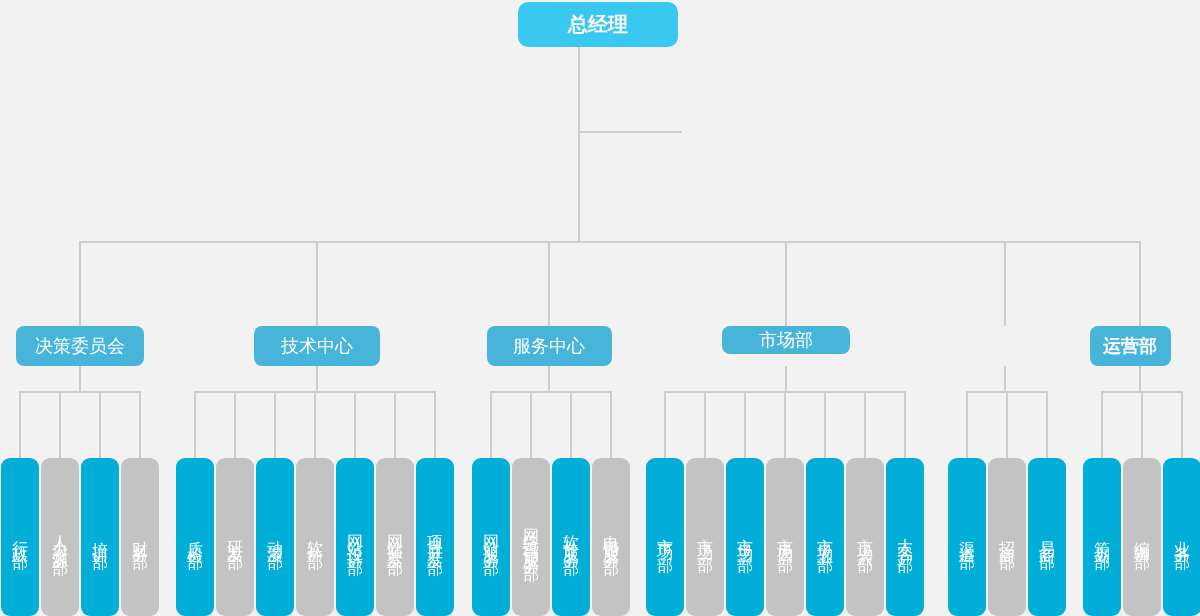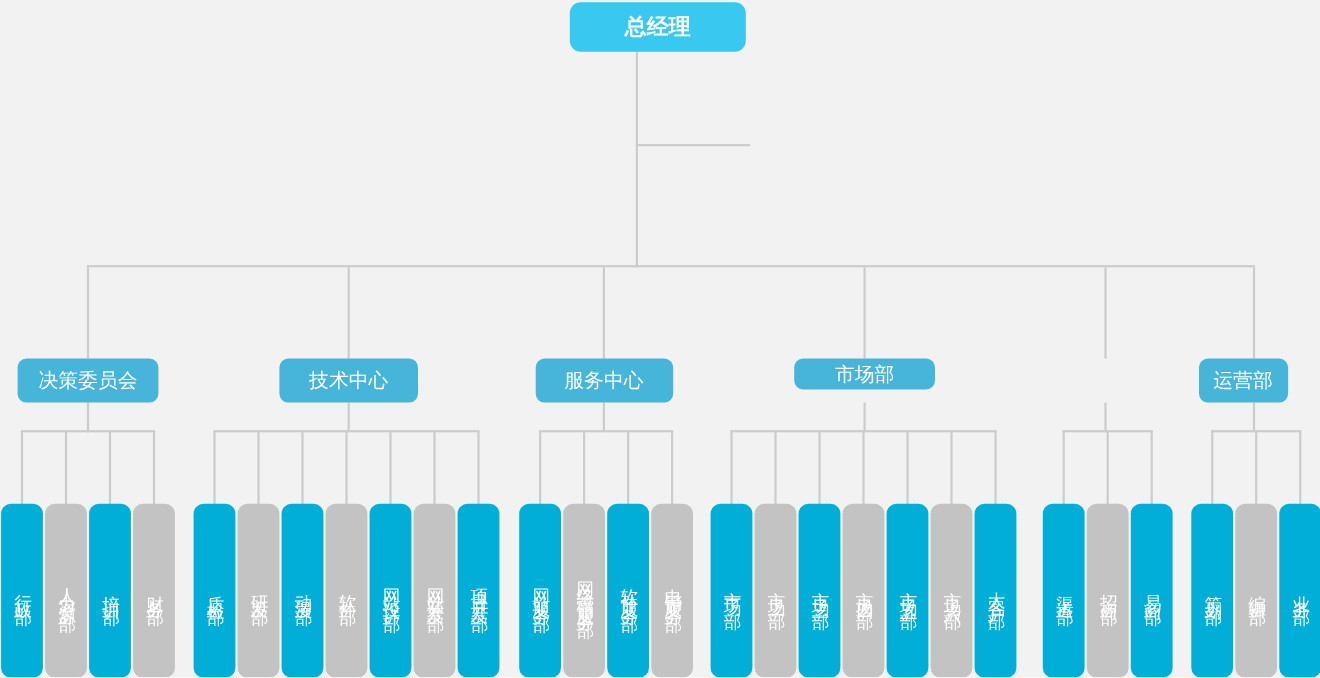--- a/index.html
+++ b/index.html
@@ -169,21 +169,21 @@
     </div>
     <div class="line" style="left: 1006px; top: 392px; width: 2px; height: 67px;"></div>
     <div class="col gray" style="left: 988px; top: 458px; height: 158px;">
       <span class="vtxt">招商部</span>
     </div>
     <div class="line" style="left: 1046px; top: 392px; width: 2px; height: 67px;"></div>
     <div class="col cyan" style="left: 1028px; top: 458px; height: 158px;">
       <span class="vtxt">易商部</span>
     </div>
     <div class="line" style="left: 1139px; top: 243px; width: 2px; height: 83px;"></div>
-    <div class="node dept-box" style="left: 1089.5px; top: 326px; width: 81px; height: 40px;">
+    <div class="node dept-box" style="left: 1089.5px; top: 326px; width: 81px; height: 40px; font-weight: bold;">
       <span>运营部</span>
     </div>
     <div class="line" style="left: 1139px; top: 366px; width: 2px; height: 27px;"></div>
     <div class="line" style="left: 1101px; top: 391px; width: 82px; height: 2px;"></div>
     <div class="line" style="left: 1101px; top: 392px; width: 2px; height: 67px;"></div>
     <div class="col cyan" style="left: 1083px; top: 458px; height: 158px;">
       <span class="vtxt">策划部</span>
     </div>
     <div class="line" style="left: 1141px; top: 392px; width: 2px; height: 67px;"></div>
     <div class="col gray" style="left: 1123px; top: 458px; height: 158px;">

